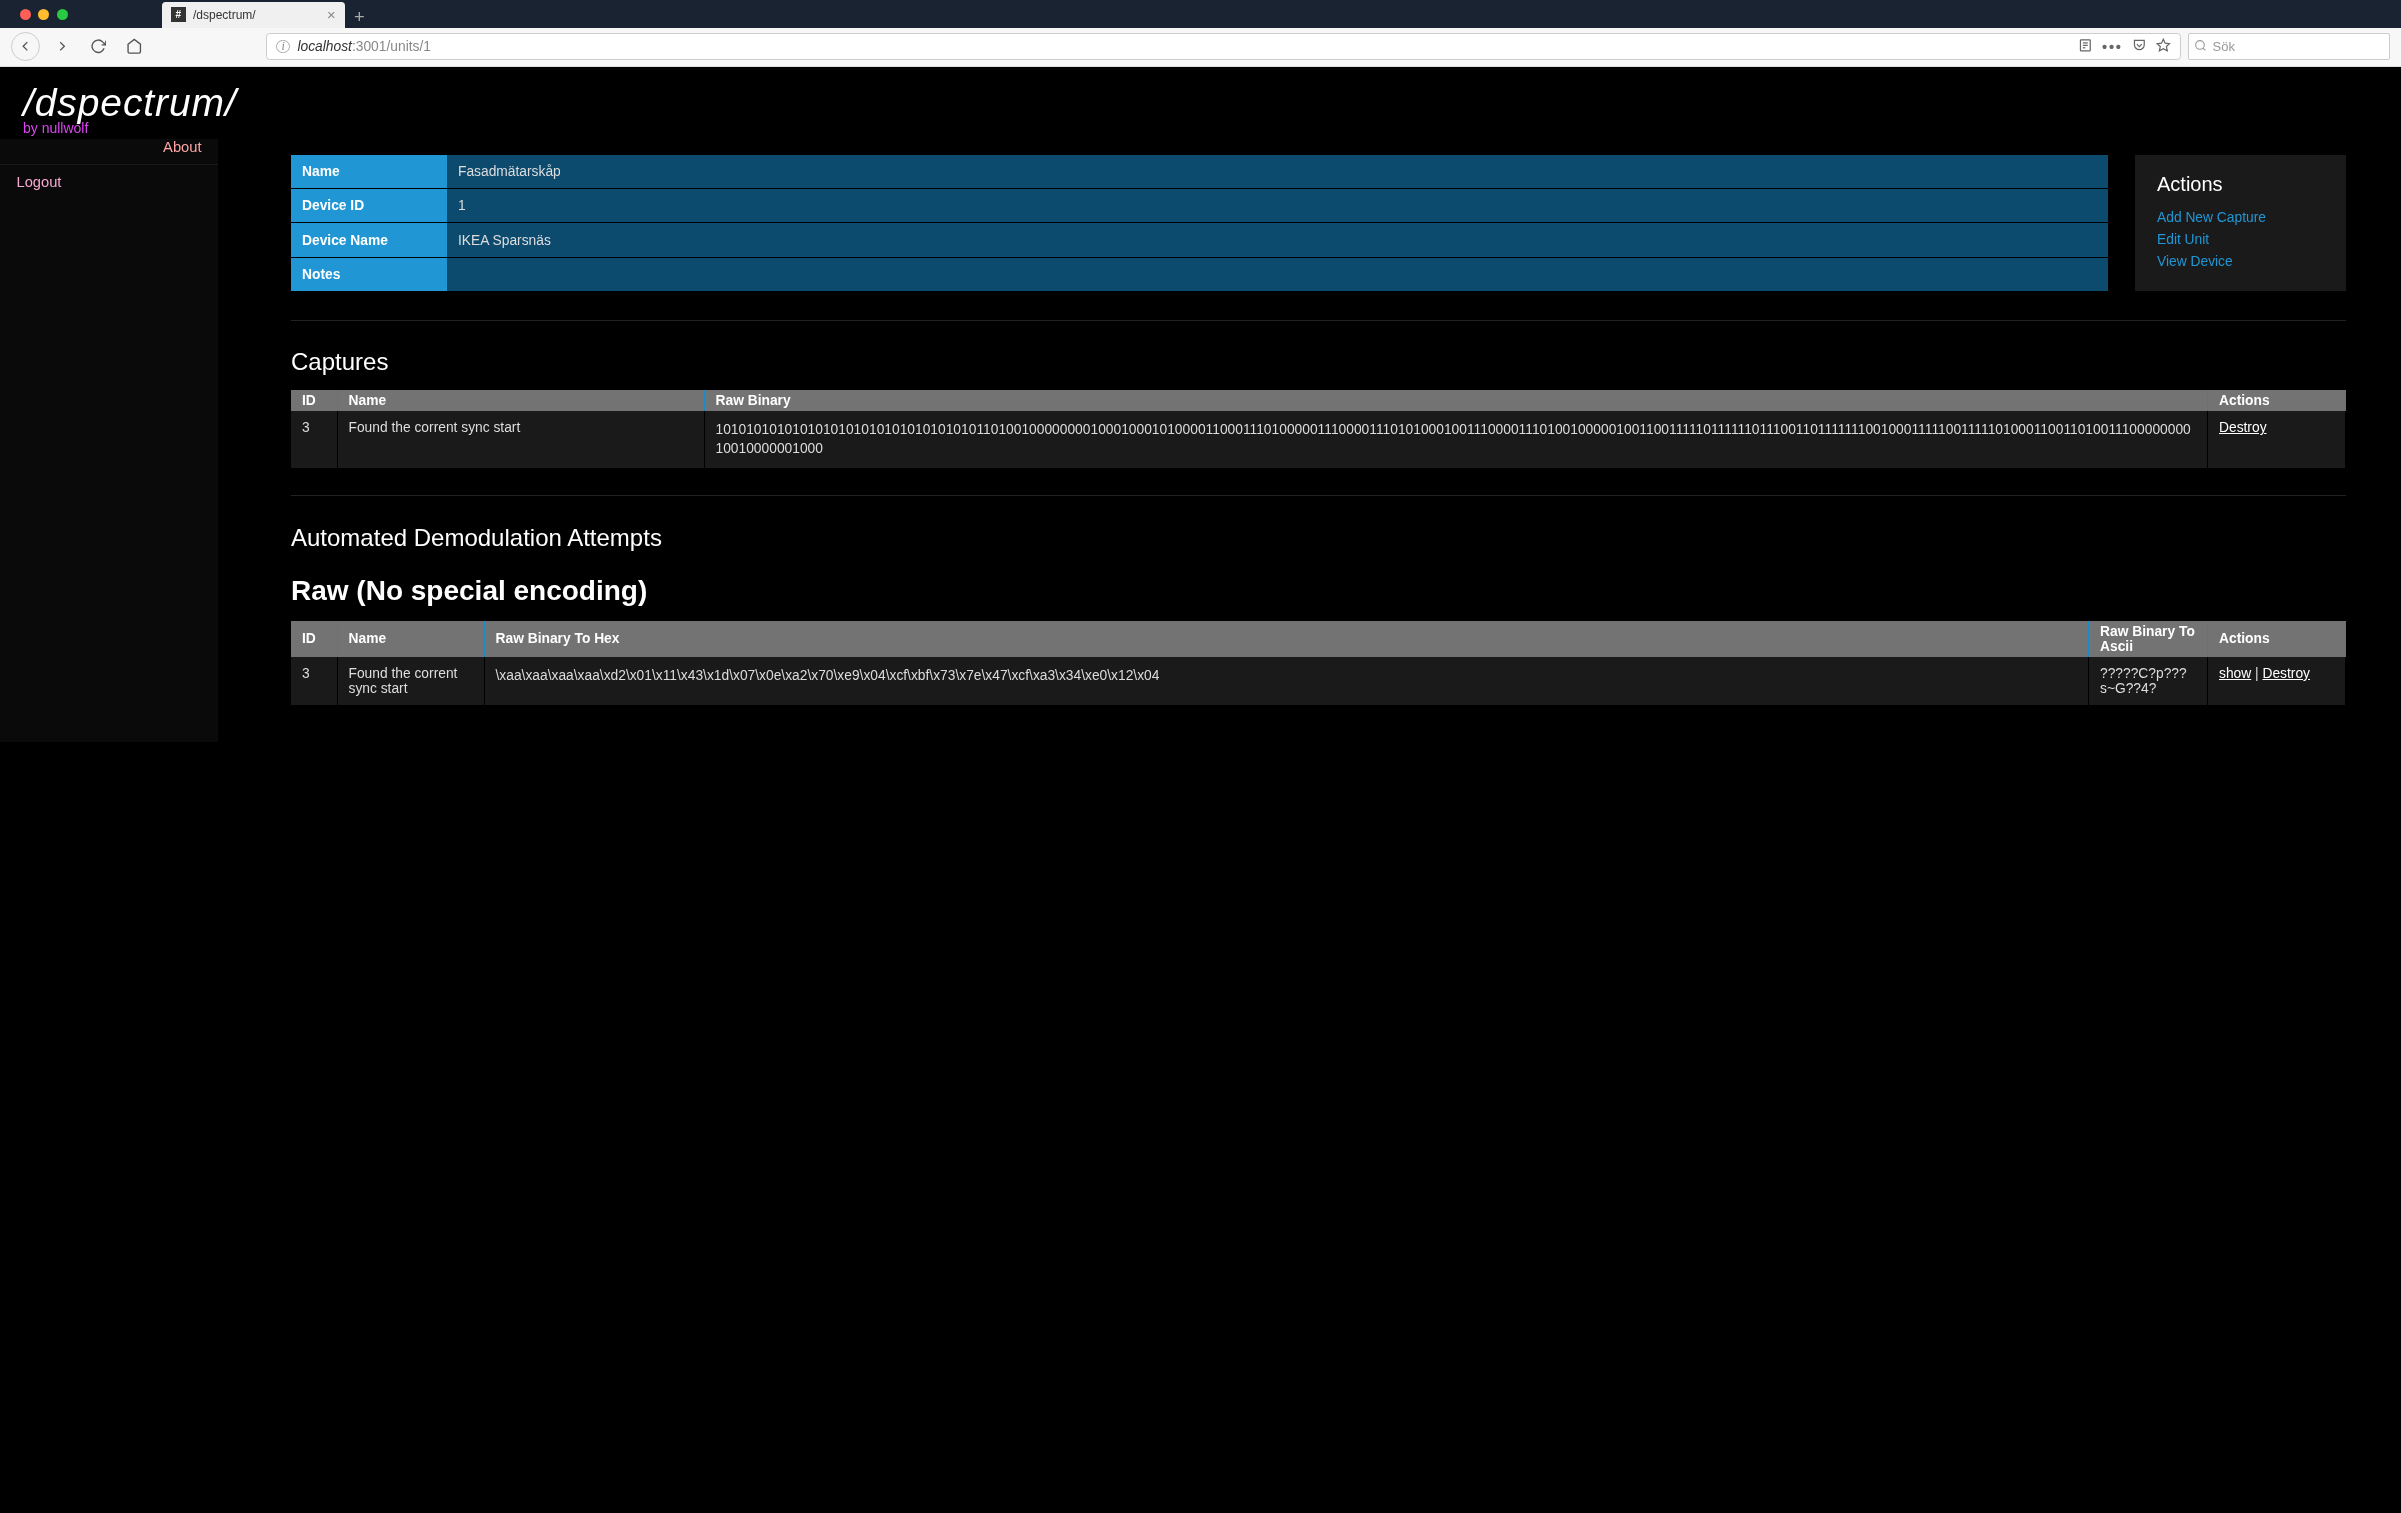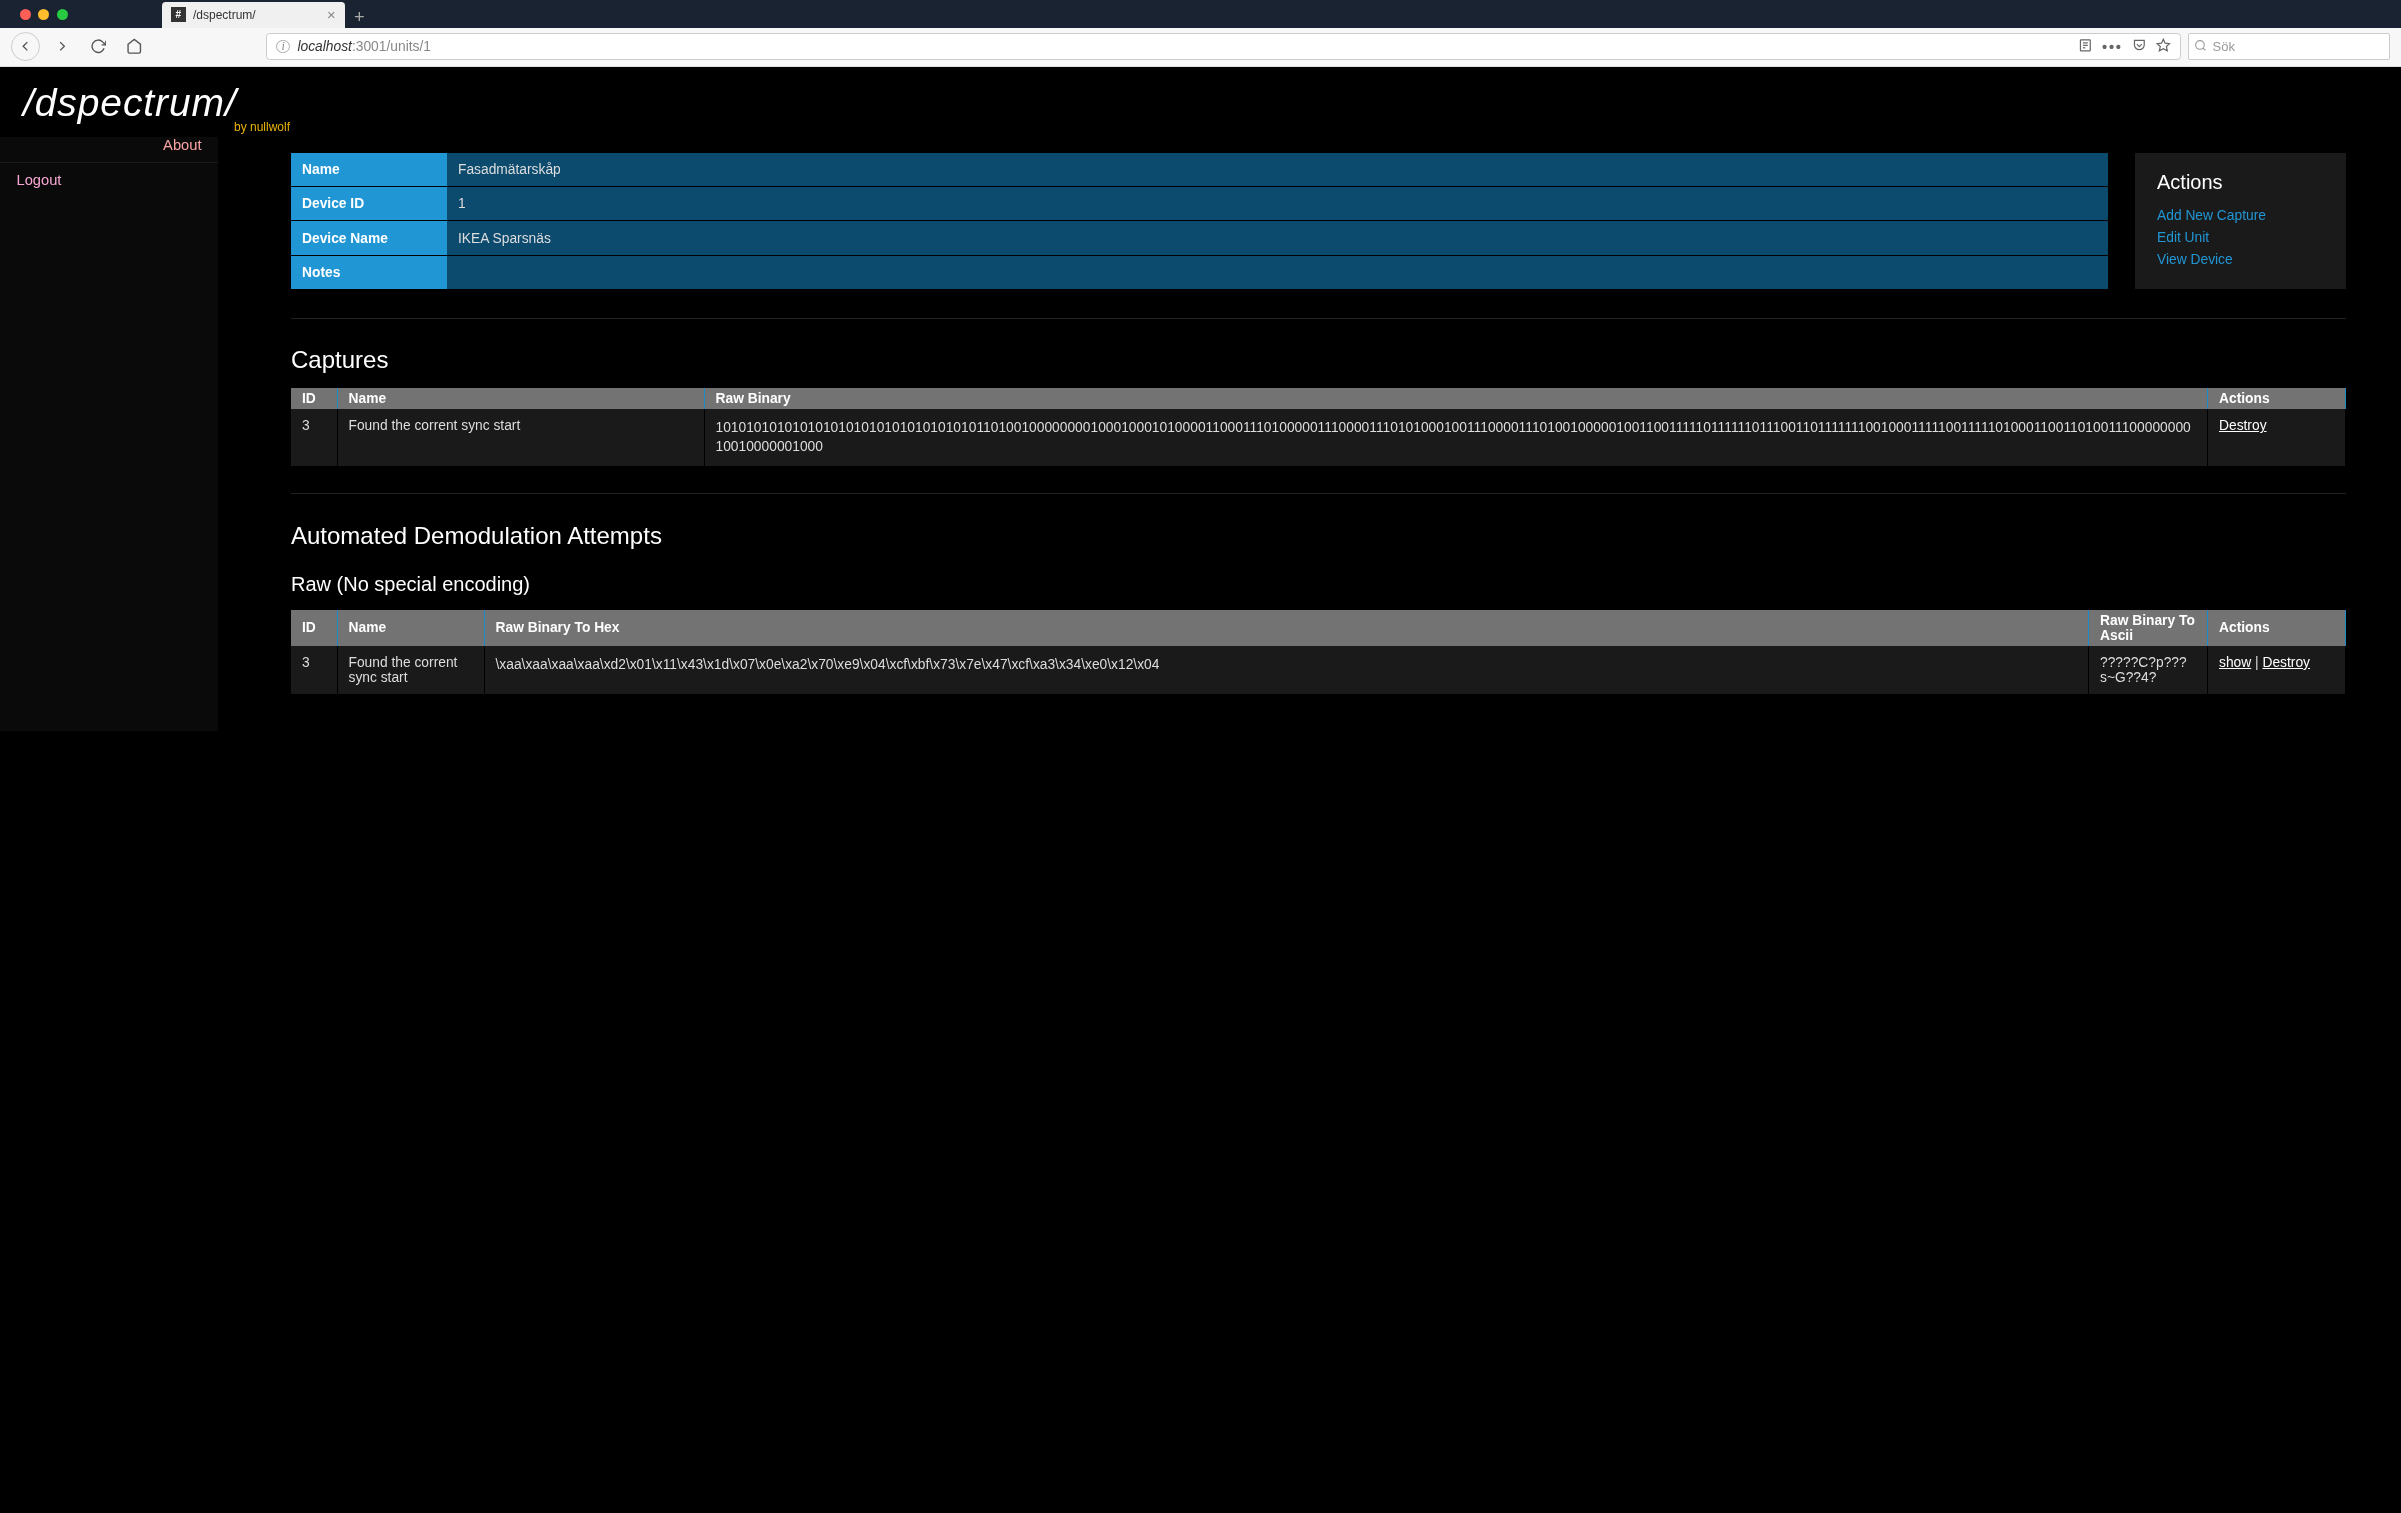--- a/index.html
+++ b/index.html
@@ -117,23 +117,22 @@
     }
     .logo {
       font-family: sans-serif;
       font-size: 39px;
       font-weight: 200;
       letter-spacing: 0.9px;
       font-style: italic;
       color: #fff;
     }
     .logo-by {
-      font-size: 12px;
-      color: #eab308;
-      margin-left: 211px;
+      font-size: 14px;
+      color: #d946ef;
       margin-top: -4.6px;
     }
     .layout {
       display: flex;
     }
     .sidebar {
       width: 218px;
       background: #0a0a0a;
       padding: 0;
       margin-top: -1.8px;
@@ -193,22 +192,22 @@
       border: none;
       border-top: 0.9px solid #222;
       margin: 27.5px 0;
     }
     h2.section-title {
       font-size: 24px;
       font-weight: 400;
       margin-bottom: 13.8px;
     }
     h3.sub-title {
-      font-size: 20px;
-      font-weight: 400;
+      font-size: 28px;
+      font-weight: 700;
       margin: 23px 0 13.8px 0;
     }
     table.data-table {
       width: 100%;
       border-collapse: collapse;
     }
     .data-table th {
       background: #737373;
       color: #fff;
       text-align: left;

